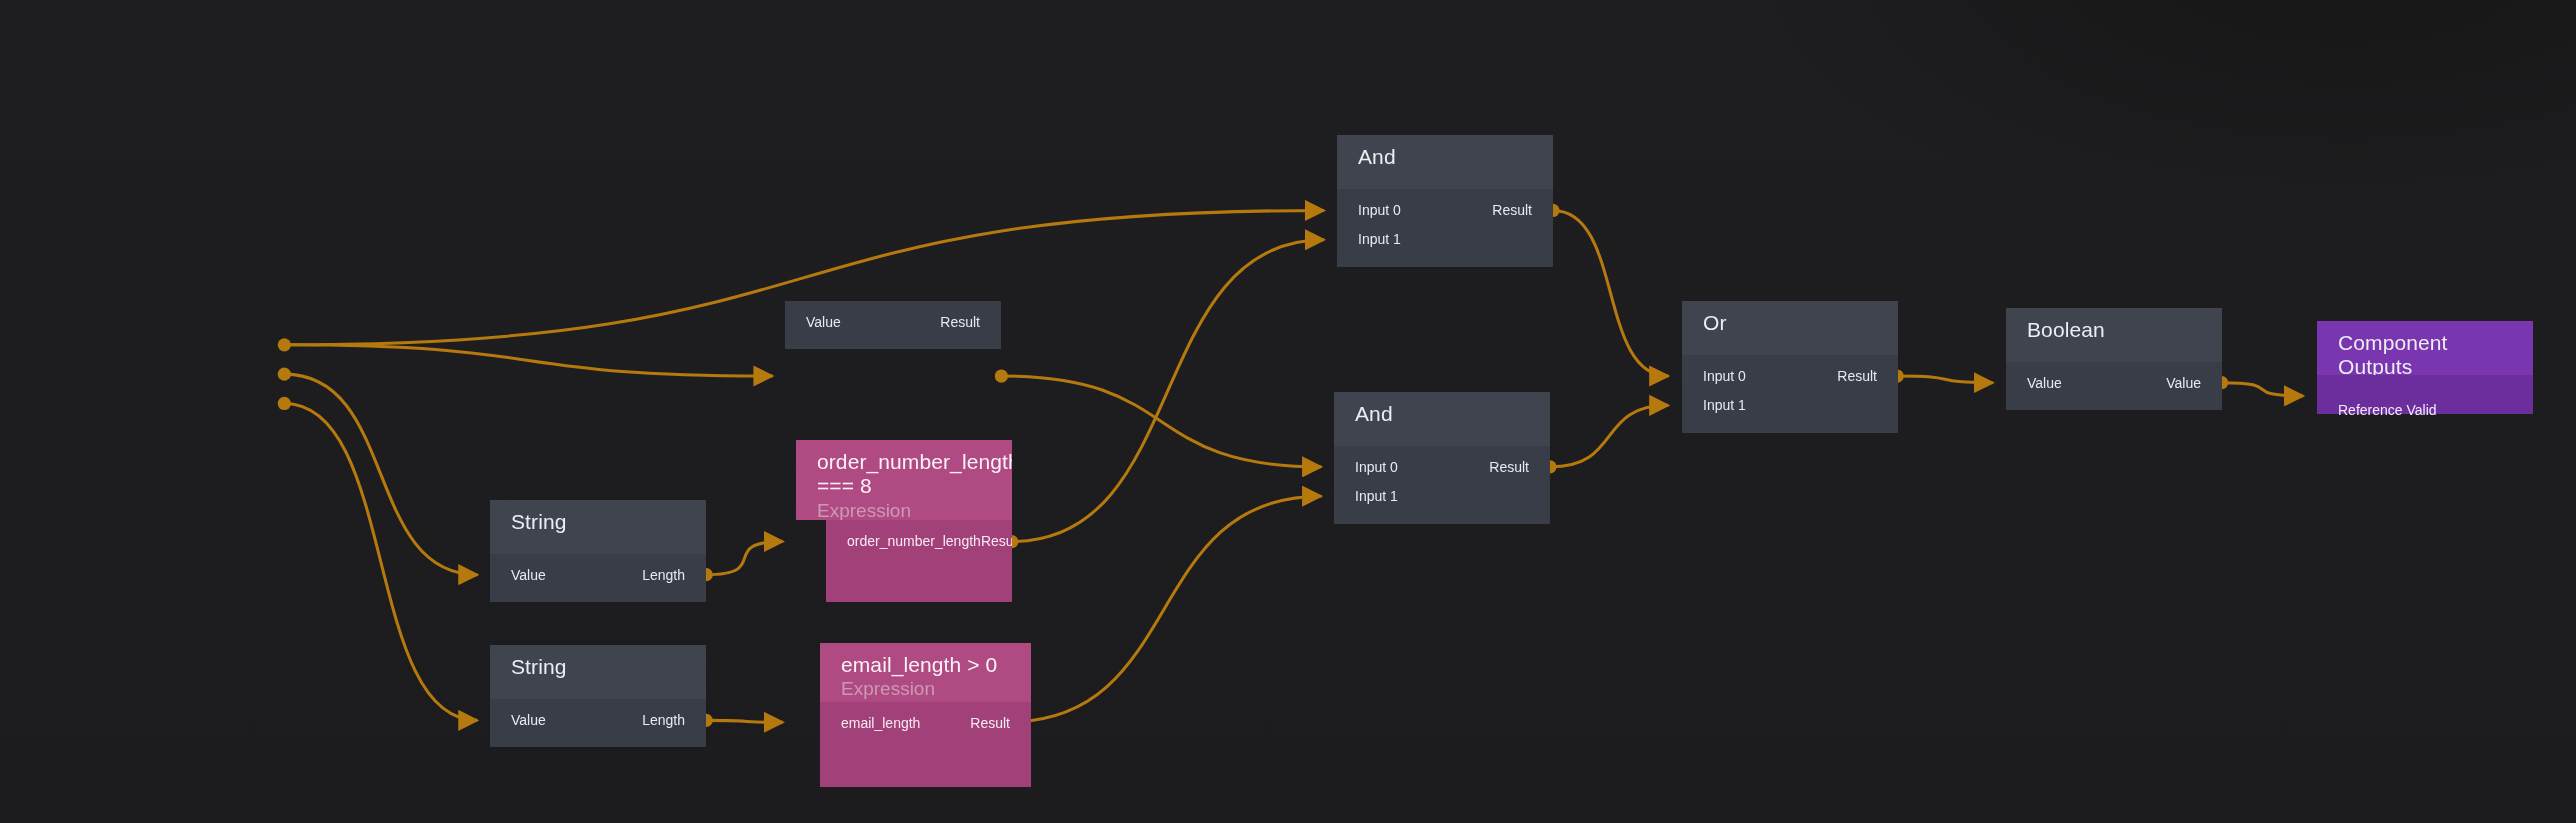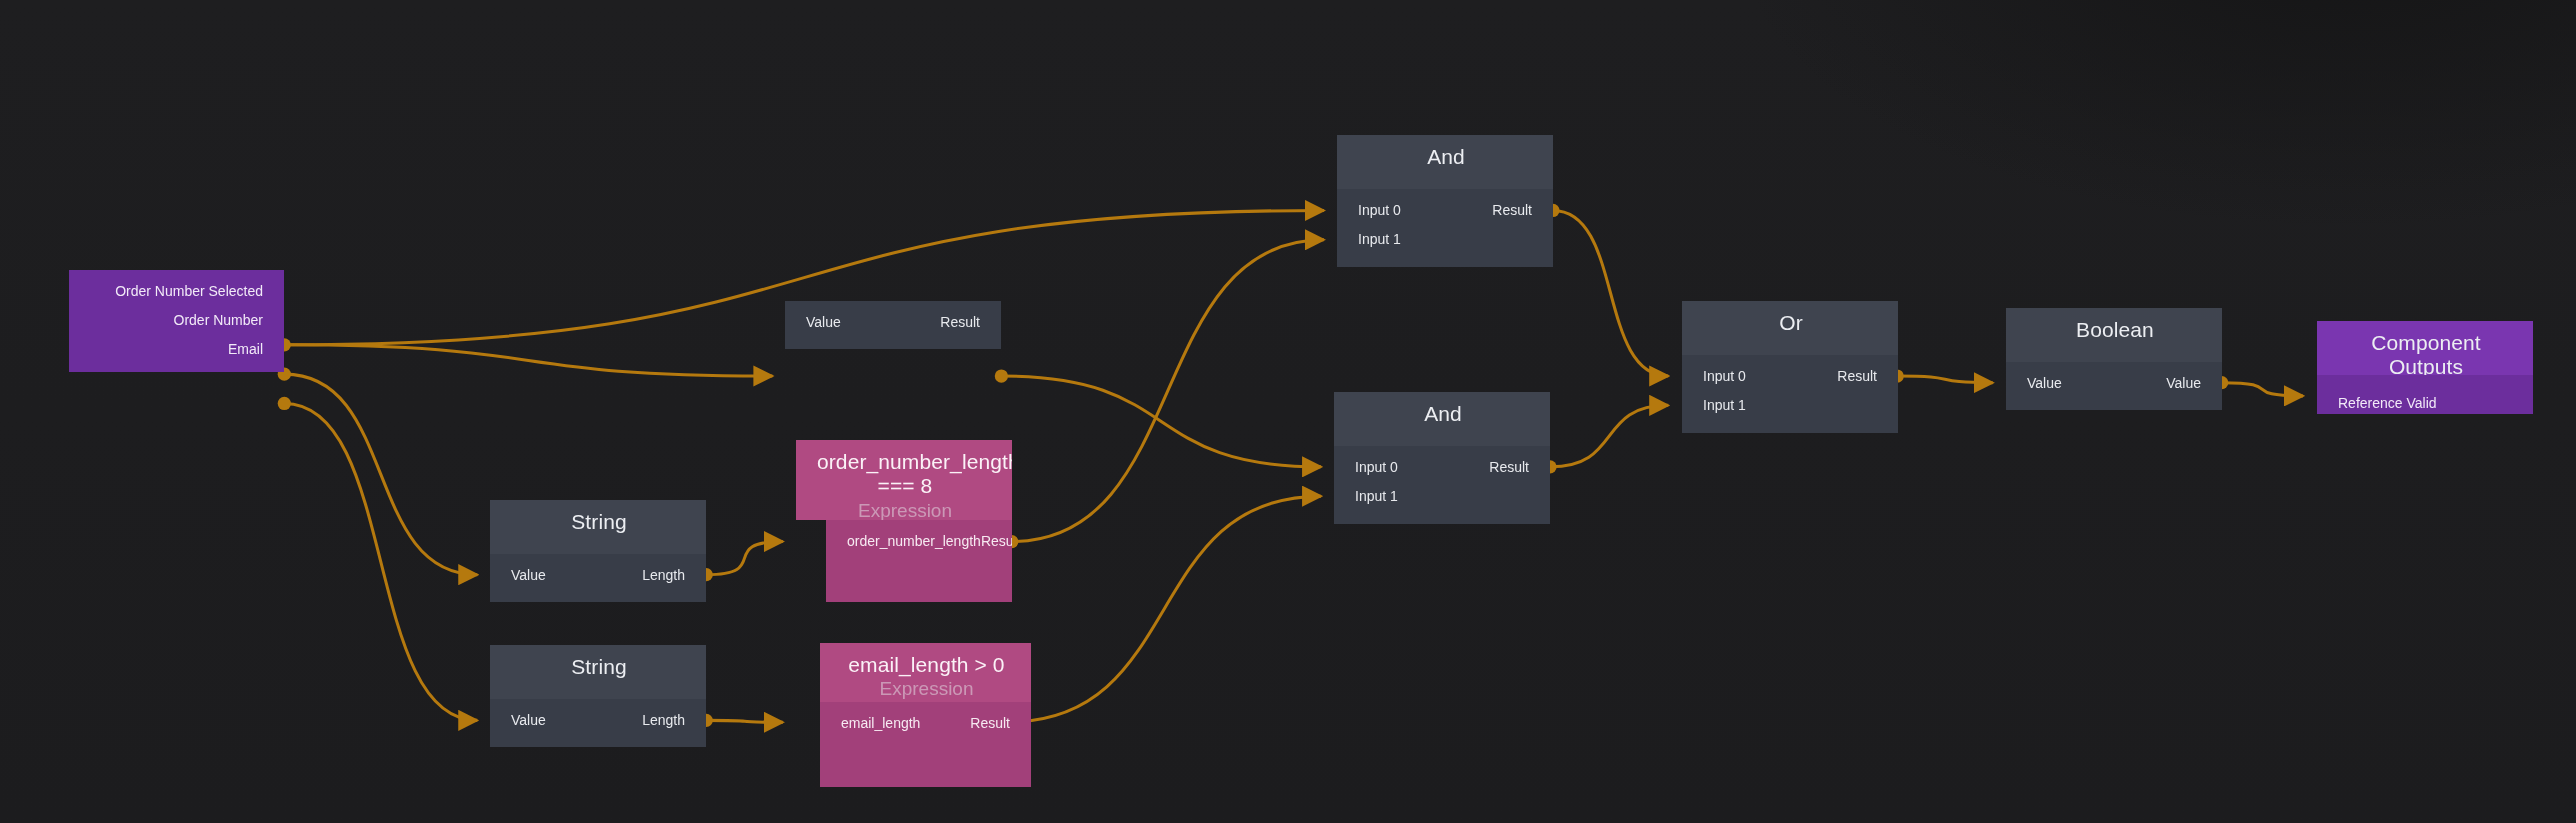--- a/index.html
+++ b/index.html
@@ -34,21 +34,20 @@
     pointer-events: none;
   }
   .node {
     position: absolute;
     box-sizing: border-box;
     overflow: hidden;
   }
   .node-header {
     box-sizing: border-box;
     padding: 9.5px 19px 0 21px;
-    text-align: center;
   }
   .node-title {
     font-size: 21px;
     line-height: 24.6px;
     color: #eceef2;
     white-space: pre-line;
     letter-spacing: 0.1px;
   }
   .node-subtitle {
     font-size: 19px;
@@ -127,34 +126,20 @@
         <circle cx="746" cy="761.5" r="7" fill="#b5790e"></circle>
         <circle cx="1064" cy="763.5" r="7" fill="#b5790e"></circle>
         <circle cx="1641" cy="222.5" r="7" fill="#b5790e"></circle>
         <circle cx="1638" cy="493.5" r="7" fill="#b5790e"></circle>
         <circle cx="2005" cy="397.5" r="7" fill="#b5790e"></circle>
         <circle cx="2348" cy="404.5" r="7" fill="#b5790e"></circle>
       </g>
   </svg>
   <div id="nodes-layer">
       <div class="node purple" style="left: 69px; top: 270px; width: 215px; height: 156px;">
-        <div class="node-body" style="height: 102px; padding-top: 6.6px;">
-          <div class="port-row">
-            <span class="port-label in spacer">.</span>
-            <span class="port-label out">Order Number Selected</span>
-          </div>
-          <div class="port-row">
-            <span class="port-label in spacer">.</span>
-            <span class="port-label out">Order Number</span>
-          </div>
-          <div class="port-row">
-            <span class="port-label in spacer">.</span>
-            <span class="port-label out">Email</span>
-          </div>
-        </div>
       </div>
       <div class="node dark" style="left: 785px; top: 301px; width: 216px; height: 102px;">
         <div class="node-body" style="height: 48px; padding-top: 6.6px;">
           <div class="port-row">
             <span class="port-label in">Value</span>
             <span class="port-label out">Result</span>
           </div>
         </div>
       </div>
       <div class="node dark" style="left: 490px; top: 500px; width: 216px; height: 102px;">
@@ -253,21 +238,21 @@
           <div class="port-row">
             <span class="port-label in">Value</span>
             <span class="port-label out">Value</span>
           </div>
         </div>
       </div>
       <div class="node purple" style="left: 2317px; top: 321px; width: 216px; height: 107px;">
         <div class="node-header" style="height: 54px;">
           <div class="node-title">Component Outputs</div>
         </div>
-        <div class="node-body" style="height: 39px; padding-top: 13px;">
+        <div class="node-body" style="height: 39px; padding-top: 20px;">
           <div class="port-row">
             <span class="port-label in">Reference Valid</span>
           </div>
         </div>
       </div>
     </div>
 </div>
 
 
 </body></html>

